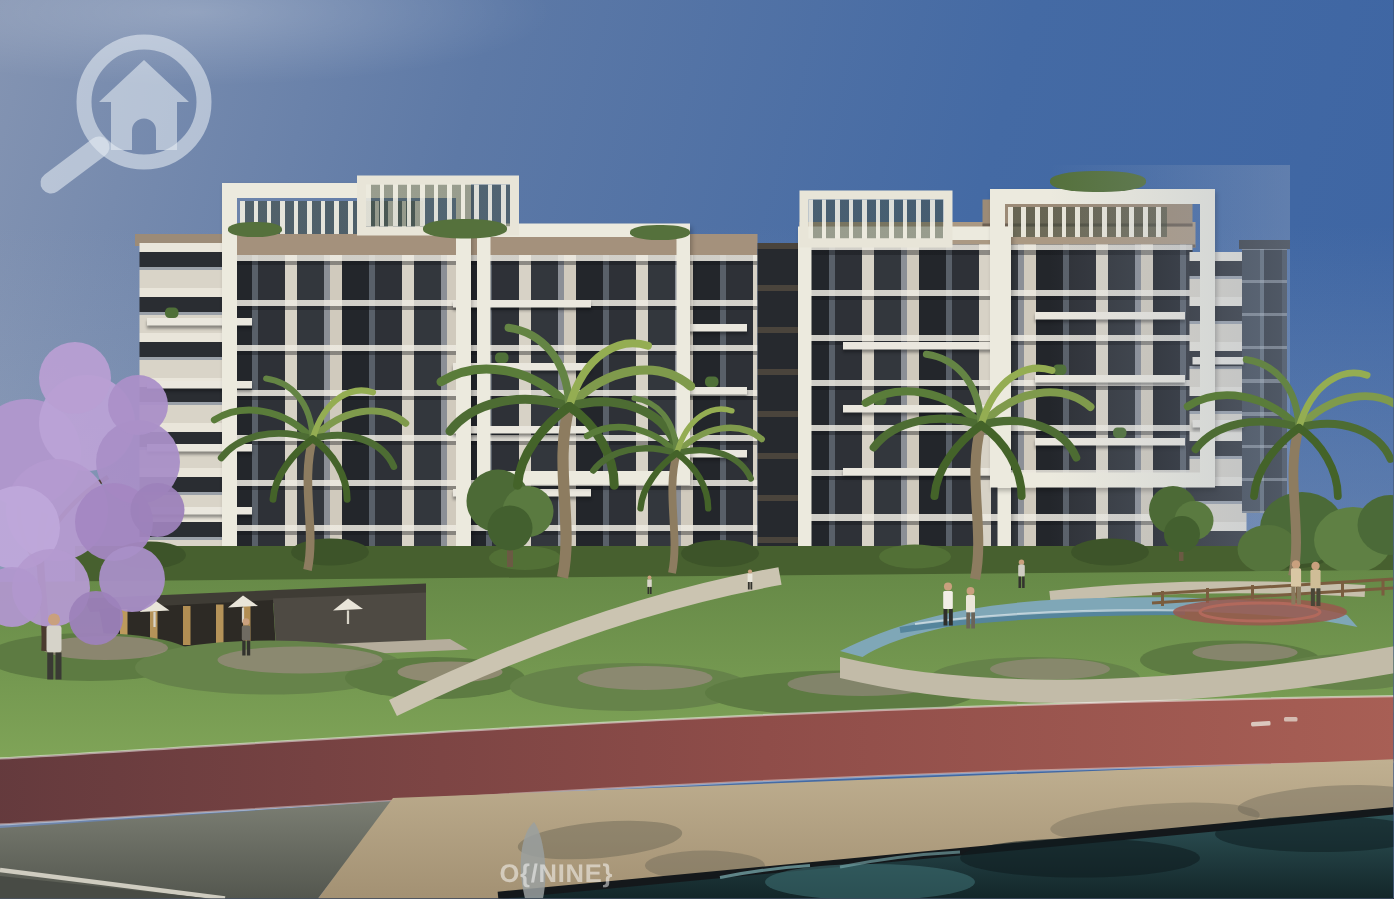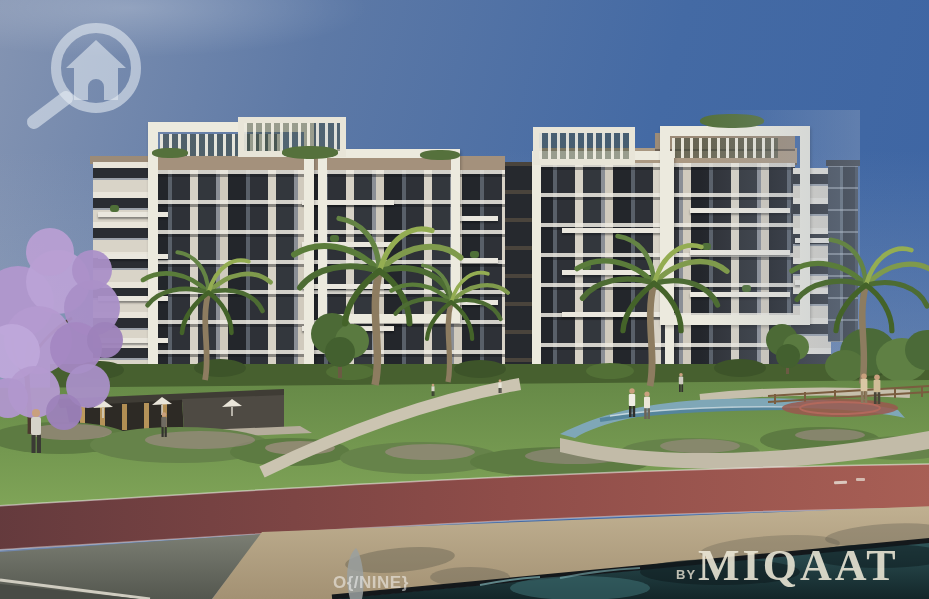--- a/index.html
+++ b/index.html
@@ -368,18 +368,14 @@
       <g transform="translate(877,404)">
         <circle cx="0" cy="-26.7" r="2.8" fill="#c9a07e"></circle>
           <rect x="-3.4" y="-24.2" width="6.8" height="12.4" rx="1" fill="#cfbd97"></rect>
         <rect x="-3.1" y="-11.8" width="2.7" height="11.8" fill="#4a4638"></rect>
           <rect x="0.6" y="-11.8" width="2.7" height="11.8" fill="#4a4638"></rect>
       </g>
     </g>
   </svg>
 
   <div class="abs wm-center">O{/NINE}</div>
-  <div class="abs brandbox">
-    <span class="brand-by">BY</span>
-    <span class="brand-name">MIQAAT</span>
-  </div>
 
 </div>
 
 </body></html>

